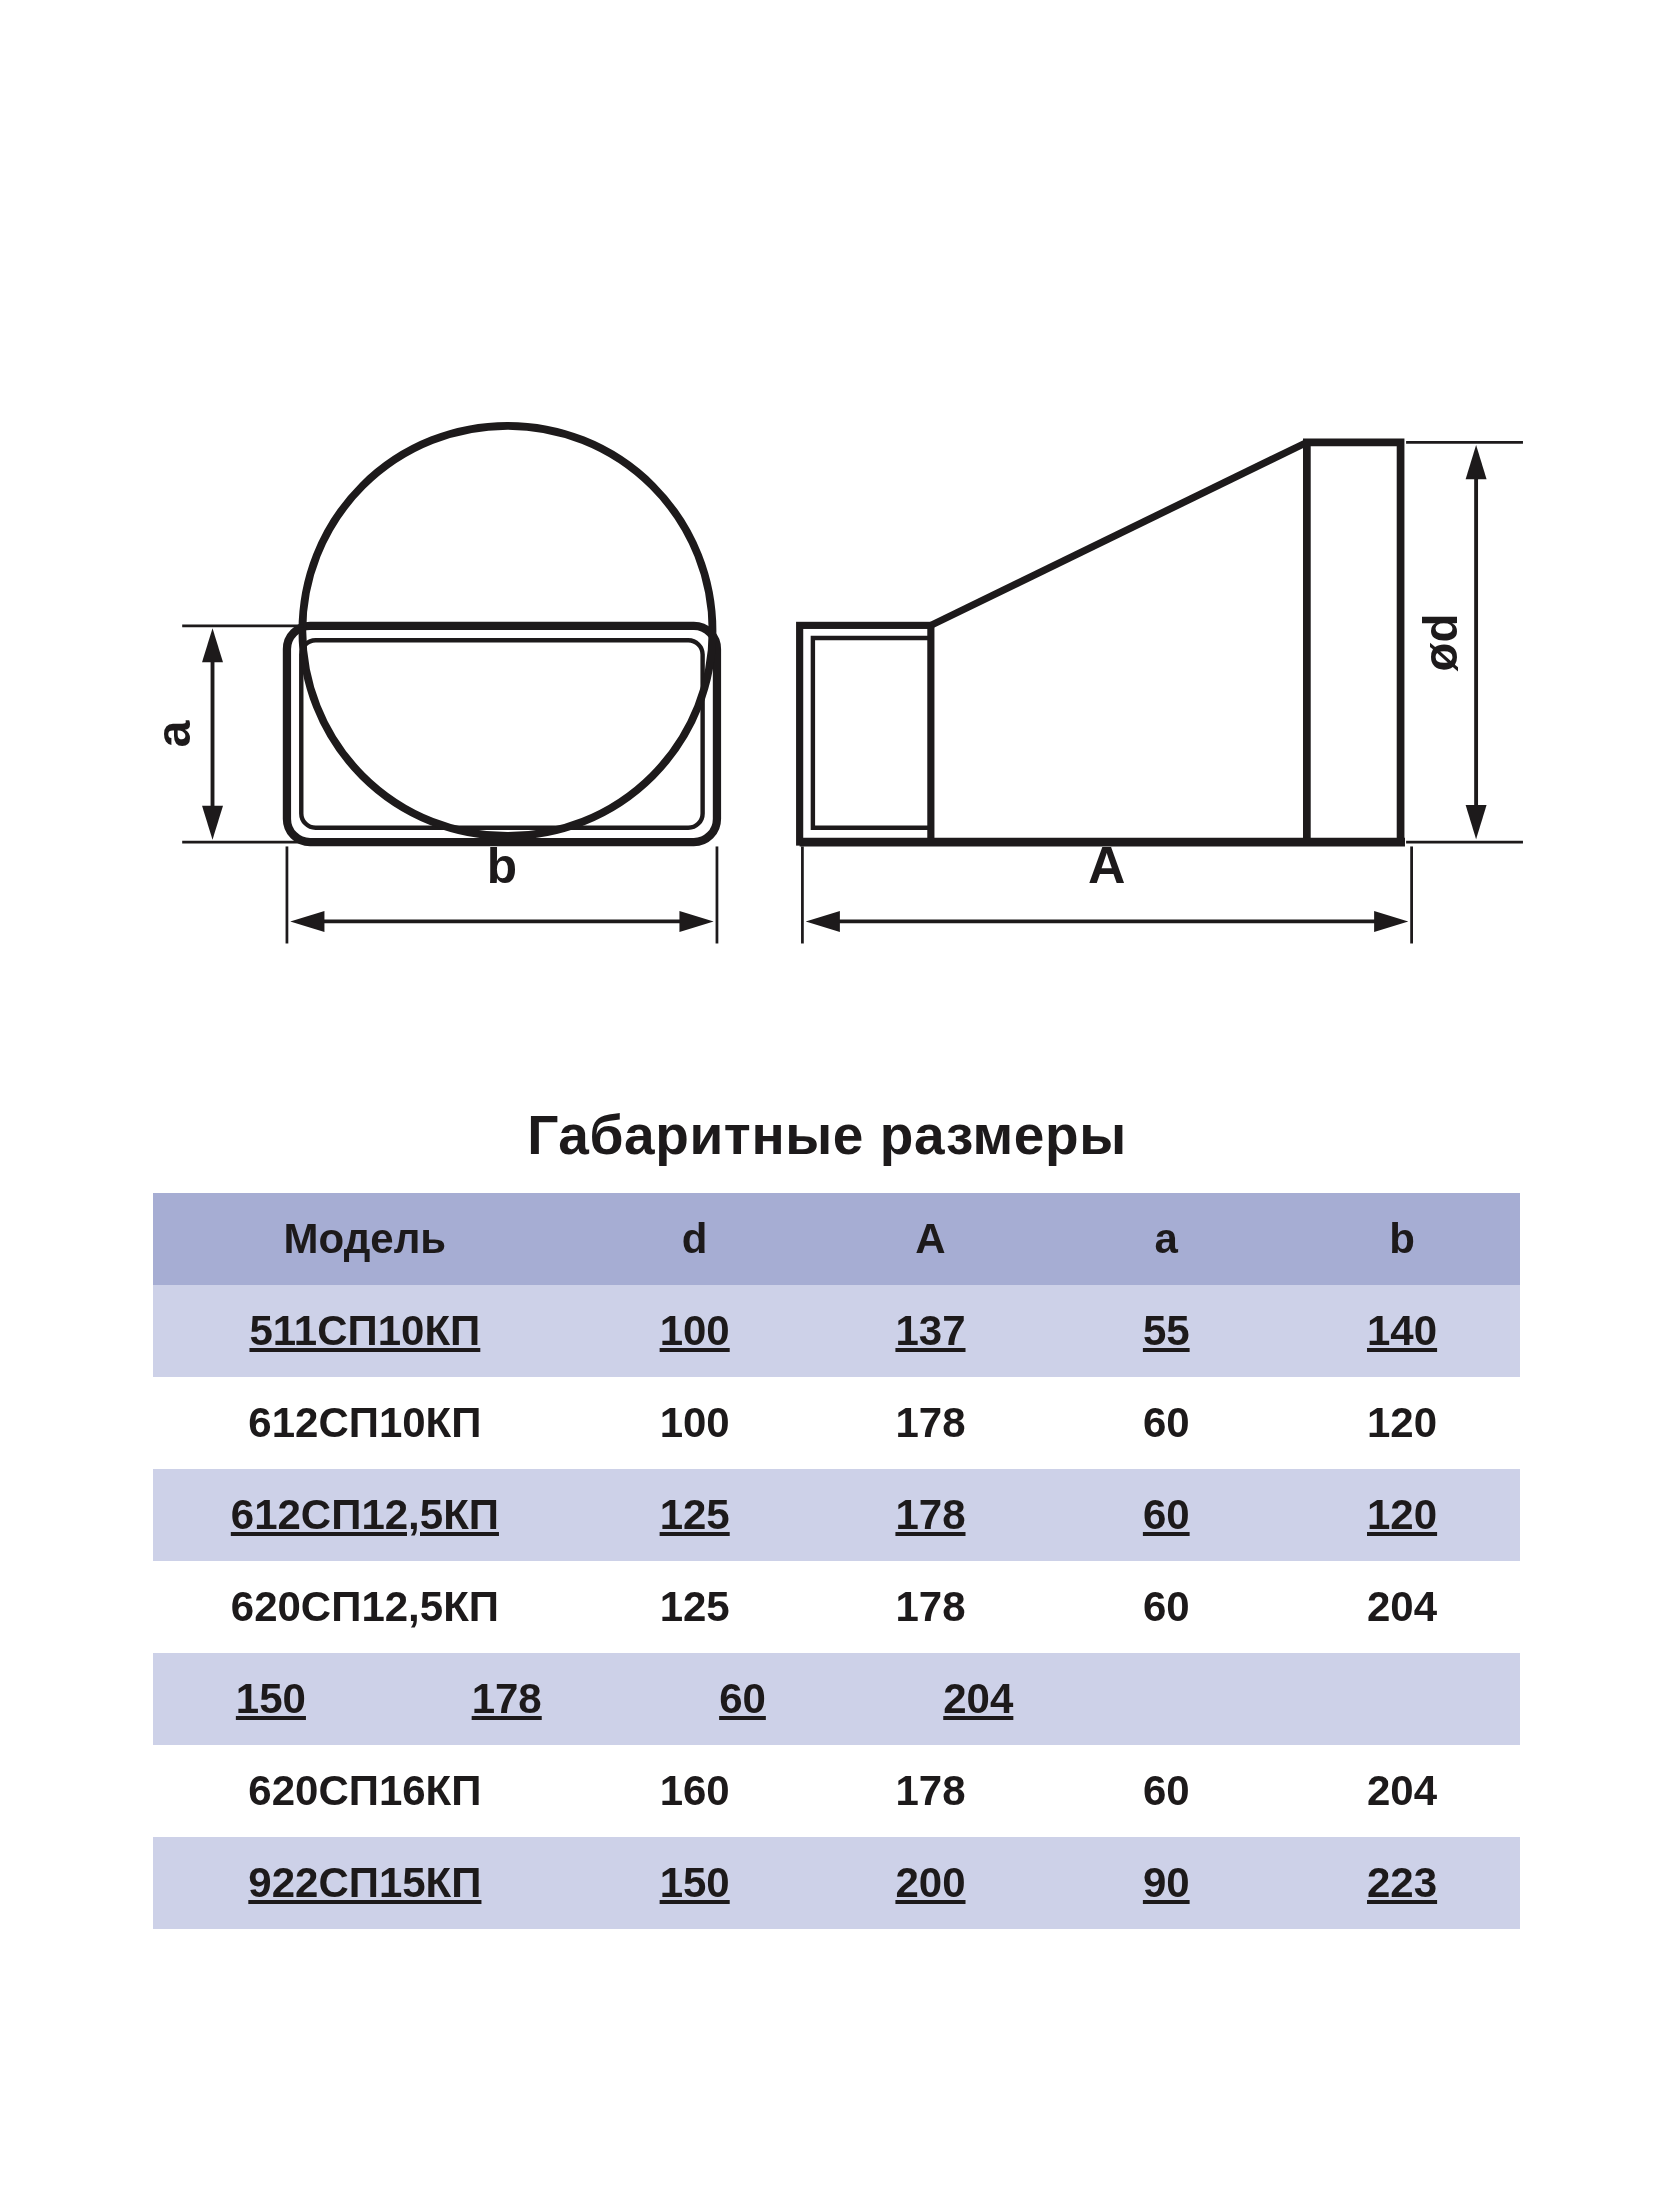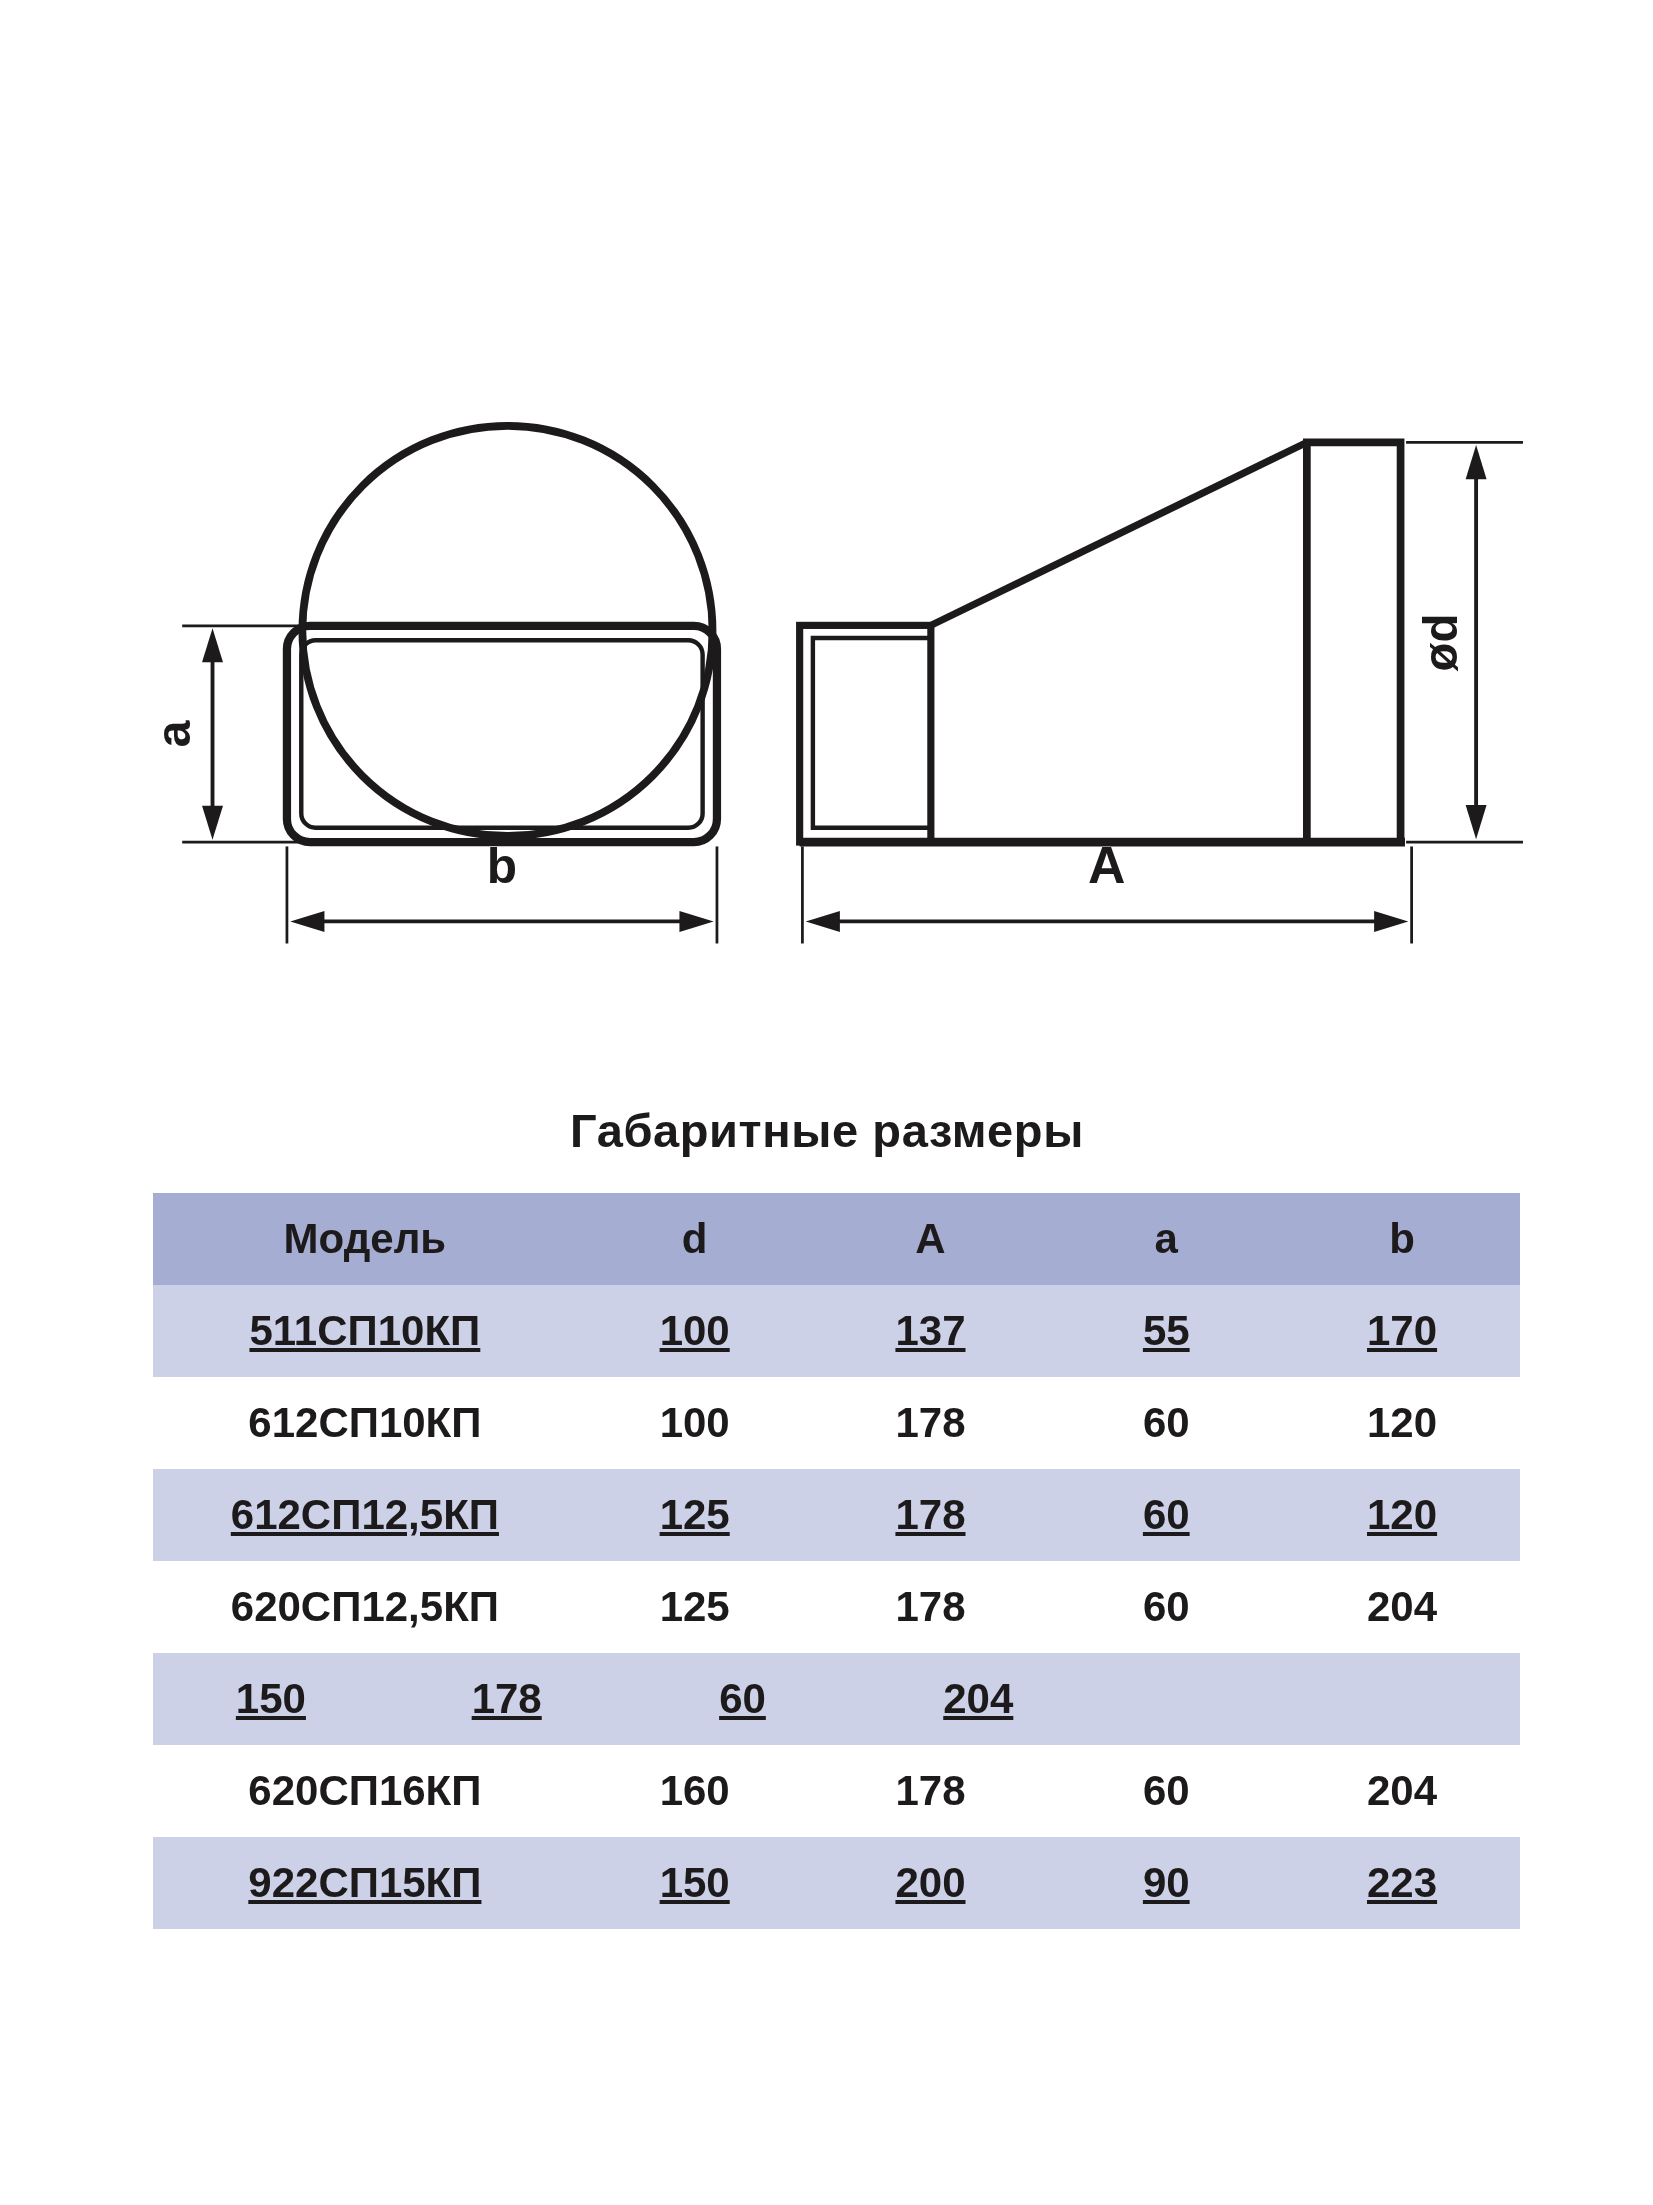--- a/index.html
+++ b/index.html
@@ -32,21 +32,21 @@
   .outline{fill:none;stroke:var(--ink);}
   .thin{stroke-width:5px;}
   .dimline{stroke-width:7px;}
   .arrowhead{fill:var(--ink);stroke:none;}
   
   .section-title{
     position:absolute;
     left:0; top:1103px;
     width:1654px;
     text-align:center;
-    font-size:47px;
+    font-size:55px;
     font-weight:700;
     letter-spacing:0.6px;
   }
   
   .dim-table{
     position:absolute;
     left:153px; top:1193px;
     width:1367px;
     font-size:42px;
     font-weight:700;
@@ -133,21 +133,21 @@
       <div class="cell col-num">A</div>
       <div class="cell col-num">a</div>
       <div class="cell col-num">b</div>
     </div>
     <div>
         <div class="trow alt">
           <div class="cell col-model">511СП10КП</div>
           <div class="cell col-num">100</div>
           <div class="cell col-num">137</div>
           <div class="cell col-num">55</div>
-          <div class="cell col-num">170</div>
+          <div class="cell col-num">140</div>
         </div>
         <div class="trow">
           <div class="cell col-model">612СП10КП</div>
           <div class="cell col-num">100</div>
           <div class="cell col-num">178</div>
           <div class="cell col-num">60</div>
           <div class="cell col-num">120</div>
         </div>
         <div class="trow alt">
           <div class="cell col-model">612СП12,5КП</div>

